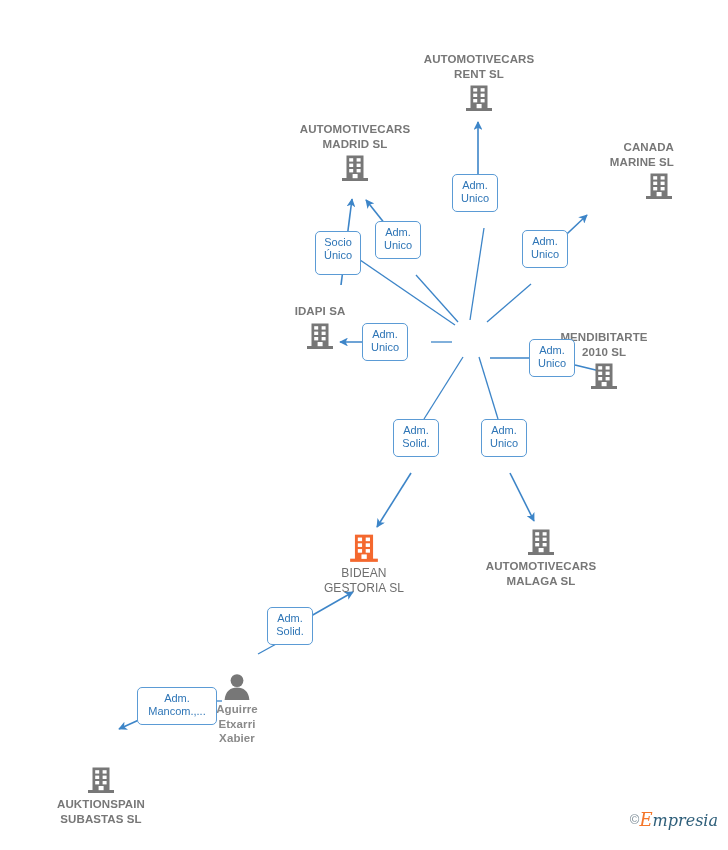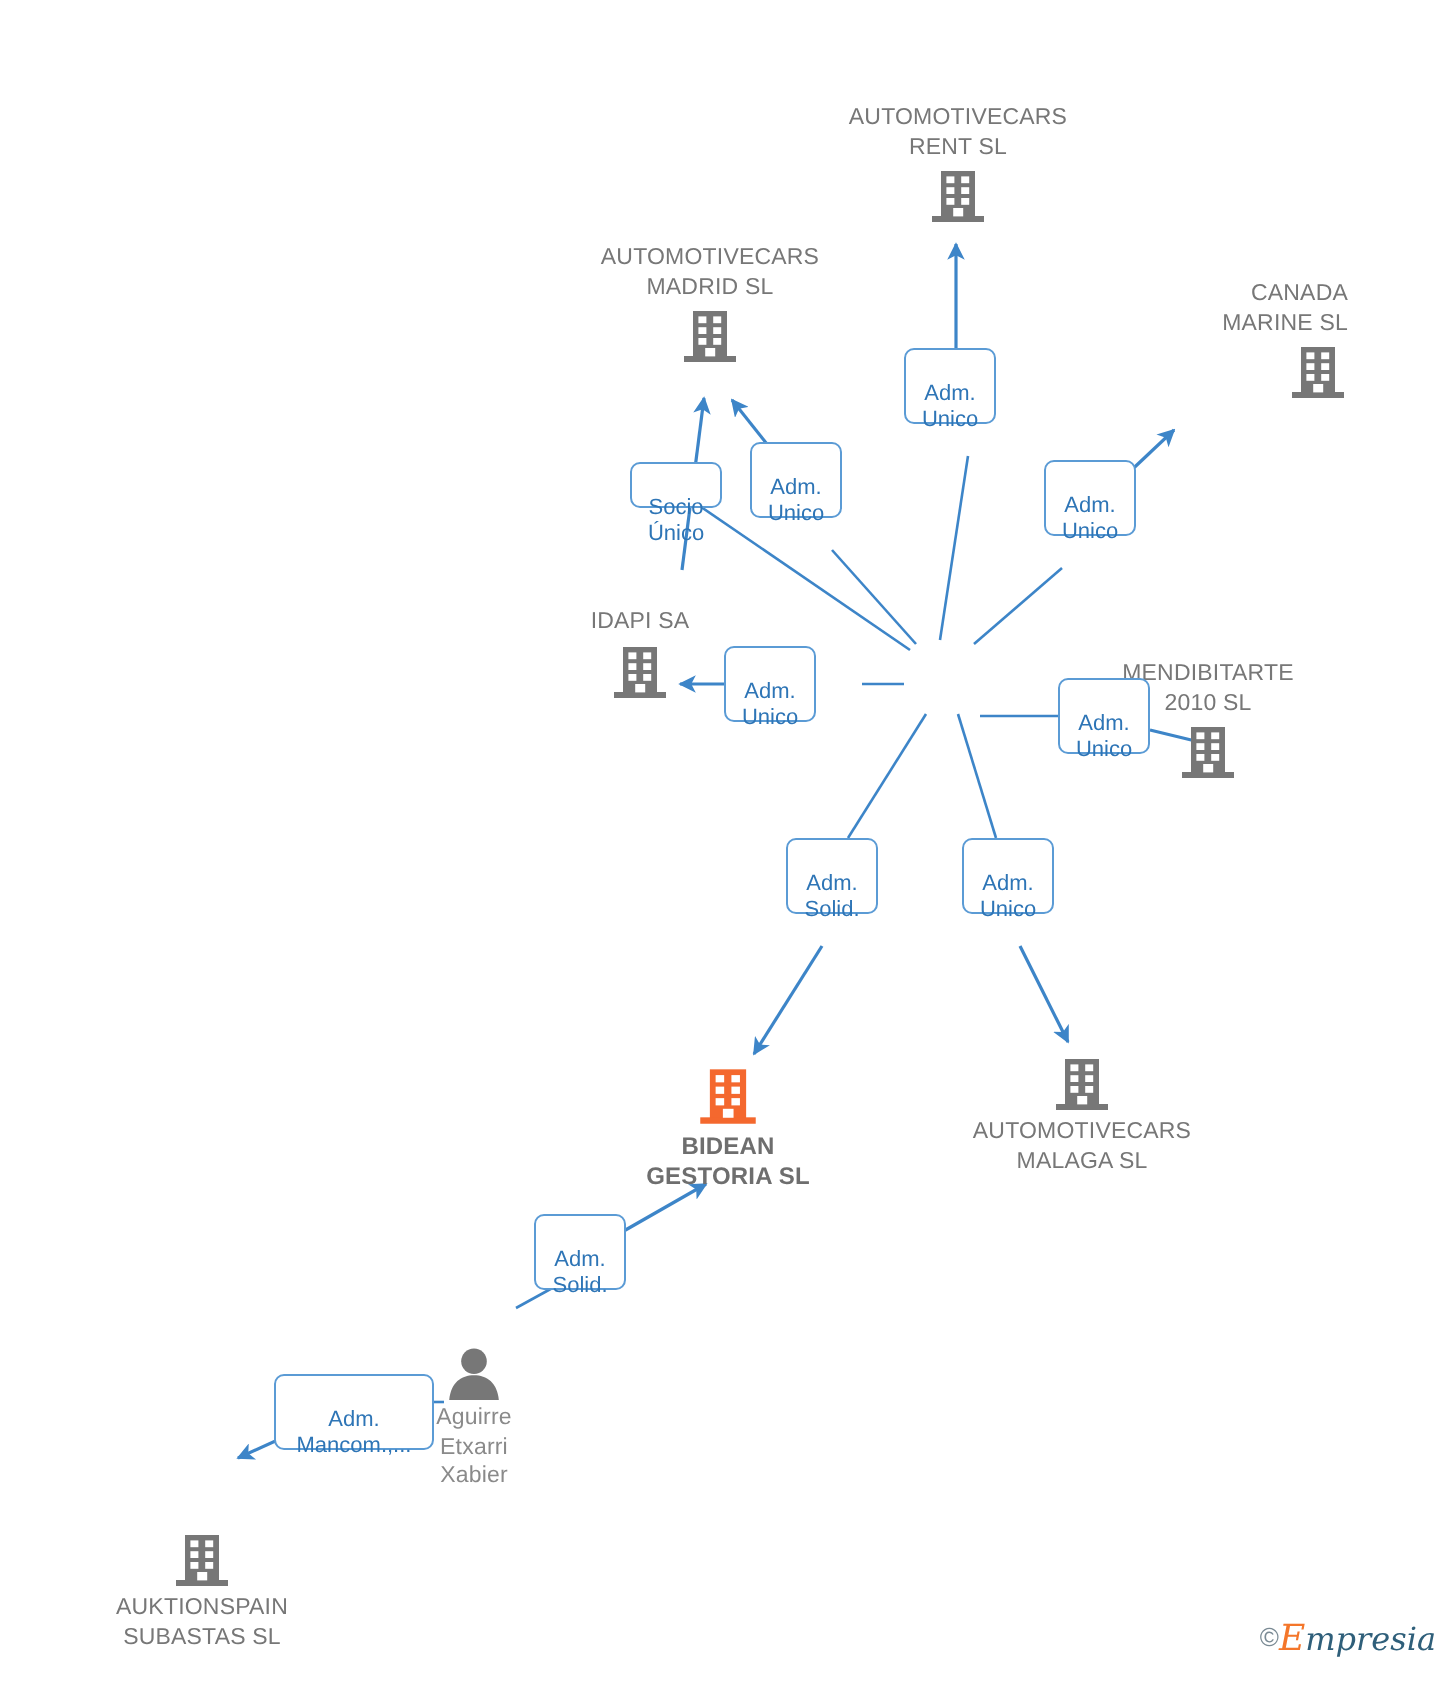--- a/index.html
+++ b/index.html
@@ -37,42 +37,43 @@
     letter-spacing: 0.1px;
   }
   .node .glyph {
     display: block;
     margin: 0 auto;
     line-height: 0;
   }
   .node .caption {
     display: block;
     white-space: pre-line;
+    font-weight: bold;
   }
   .node.label-top .caption { margin-bottom: 2px; }
   .node.label-bottom .caption { margin-top: 2px; }
   .node.highlight .caption {
     color: #6e6e6e;
-    font-weight: bold;
+    font-weight: normal;
     font-size: 12px;
   }
   .node.person .caption {
     color: #8a8a8a;
   }
   .edge-label {
     position: absolute;
     box-sizing: border-box;
     background: #ffffff;
     border: 1.4px solid #5b9bd5;
     border-radius: 5px;
     color: #2e75b6;
     font-size: 11px;
     line-height: 13px;
     text-align: center;
-    padding: 16px 3px 5px 3px;
+    padding: 4px 3px 5px 3px;
     white-space: pre-line;
     box-shadow: 0 0 0 0 rgba(0,0,0,0);
   }
   .watermark {
     position: absolute;
     right: 10px;
     bottom: 20px;
     font-size: 15px;
     line-height: 18px;
     white-space: nowrap;
@@ -290,21 +291,21 @@
       <svg width="30" height="28" viewBox="0 0 30 28" xmlns="http://www.w3.org/2000/svg">
         <circle cx="15" cy="8.6" r="6.4" fill="#777777"></circle>
         <path d="M 2.6 28 C 3.4 19.2 8.6 15.6 15 15.6 C 21.4 15.6 26.6 19.2 27.4 28 Z" fill="#777777"></path>
       </svg>
     </span>
     <span class="caption">Aguirre
 Etxarri
 Xabier</span>
   </div>
 
-  <div class="edge-label" style="left:315px; top:231px; width:46px; height:22px;">Socio
+  <div class="edge-label" style="left:315px; top:231px; width:46px; height:44px;">Socio
 Único</div>
 
   <div class="edge-label" style="left:375px; top:221px; width:46px; height:38px;">Adm.
 Unico</div>
 
   <div class="edge-label" style="left:452px; top:174px; width:46px; height:38px;">Adm.
 Unico</div>
 
   <div class="edge-label" style="left:522px; top:230px; width:46px; height:38px;">Adm.
 Unico</div>

